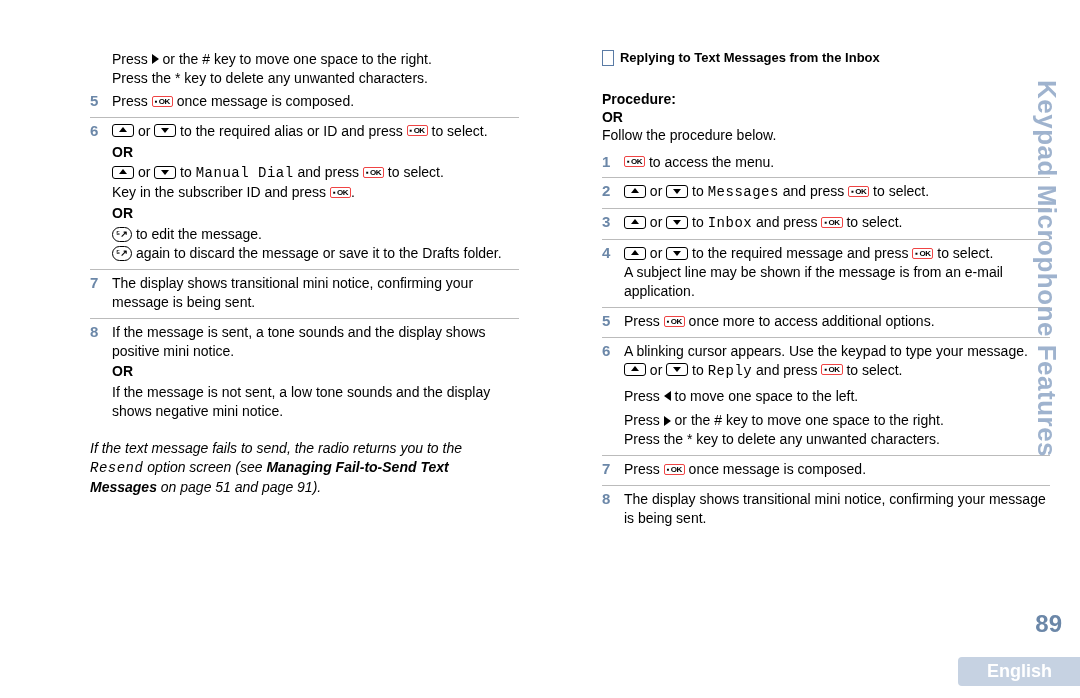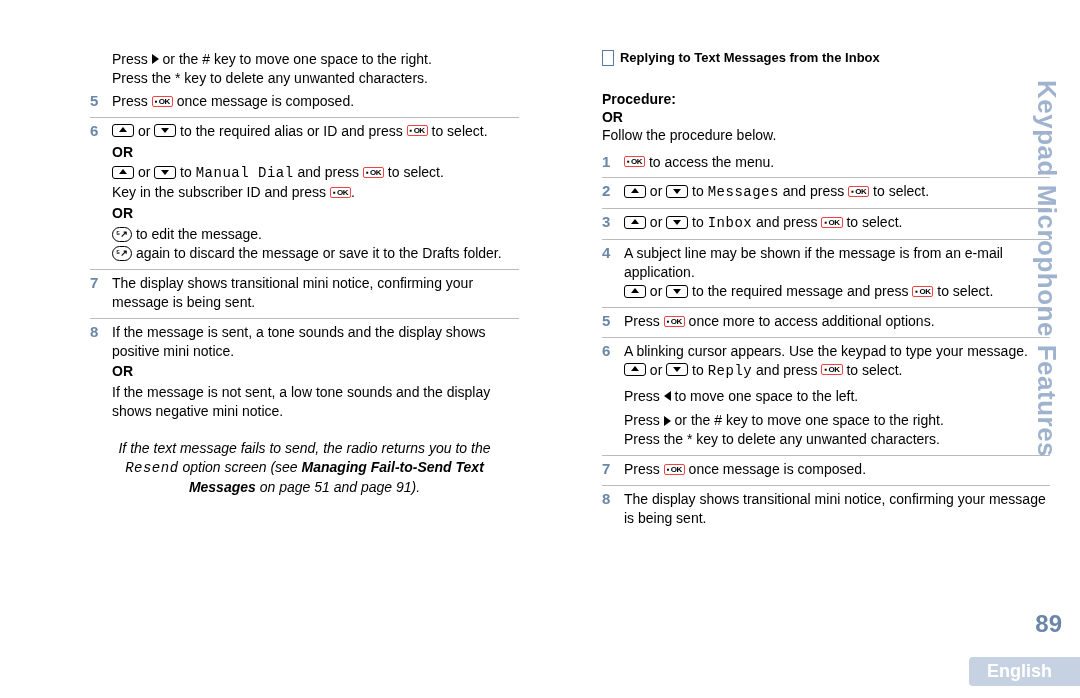--- a/index.html
+++ b/index.html
@@ -87,21 +87,20 @@
   }
   .mono {
     font-family: "Courier New", monospace;
     letter-spacing: 0.5px;
   }
   .fail-note {
     font-style: italic;
     margin-top: 12px;
     line-height: 1.35;
     padding-left: 0;
-    text-align: center;
   }
   .section-heading {
     font-weight: bold;
     font-size: 13px;
     margin-bottom: 10px;
   }
   .bookmark-icon {
     display:inline-block;width:10px;height:14px;border:1px solid #5a7ba5;
     vertical-align:middle;margin-right:6px;position:relative;top:-1px;
   }
@@ -125,21 +124,21 @@
     color: #6b87a8;
   }
   .lang-tab {
     position:absolute;
     right:0;
     bottom:12px;
     background:#c6d2e2;
     color:#fff;
     font-weight:bold;
     font-size:18px;
-    padding:4px 28px 4px 18px;
+    padding:4px 28px 4px 29px;
     border-top-left-radius:4px;
     border-bottom-left-radius:4px;
   }
 </style>
 </head>
 <body>
 
 <div class="page">
 
   <div class="col">
@@ -228,24 +227,24 @@
     <div class="step-row">
       <div class="step-num">3</div>
       <div class="step-body">
         <span class="key-up"></span><span> or </span><span class="key-down"></span><span> to </span><span class="mono">Inbox</span><span> and press </span><span class="key-ok">▪ OK</span><span> to select.</span>
       </div>
     </div>
 
     <div class="step-row">
       <div class="step-num">4</div>
       <div class="step-body">
+        <div>
+          <span class="key-up"></span><span> or </span><span class="key-down"></span><span> to the required message and press </span><span class="key-ok">▪ OK</span><span> to select.</span>
+        </div>
         <div>A subject line may be shown if the message is from an e-mail application.</div>
-        <div>
-          <span class="key-up"></span><span> or </span><span class="key-down"></span><span> to the required message and press </span><span class="key-ok">▪ OK</span><span> to select.</span>
-        </div>
       </div>
     </div>
 
     <div class="step-row">
       <div class="step-num">5</div>
       <div class="step-body">
         <span>Press </span><span class="key-ok">▪ OK</span><span> once more to access additional options.</span>
       </div>
     </div>
 

